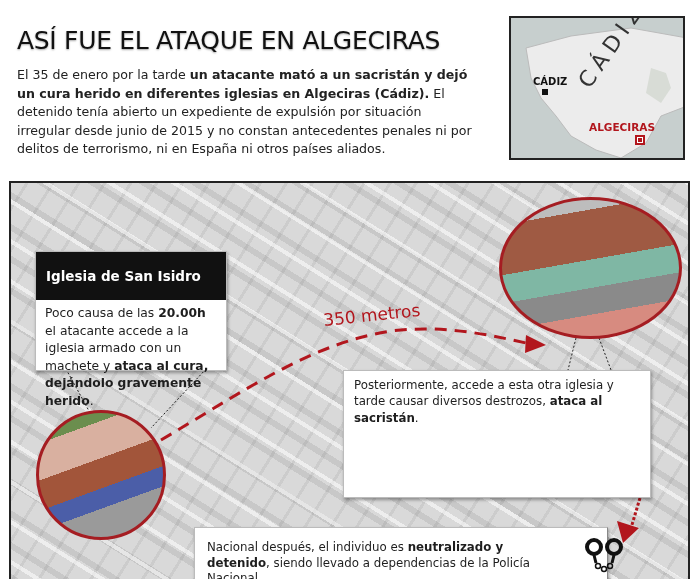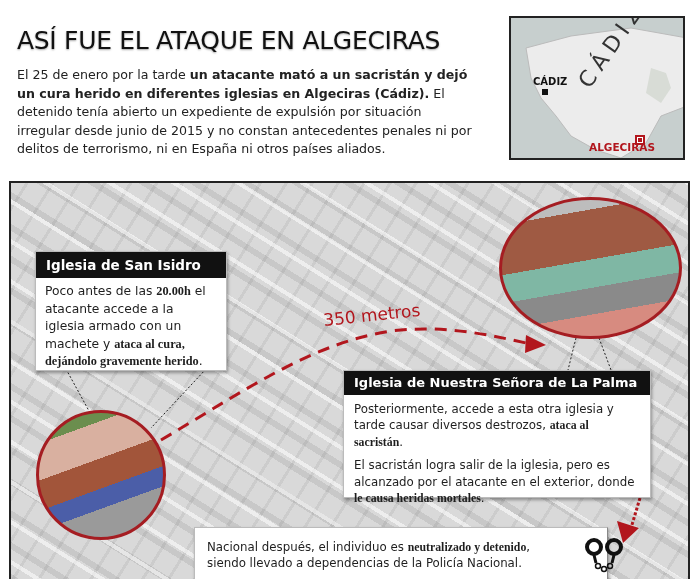--- a/index.html
+++ b/index.html
@@ -5,35 +5,35 @@
   html, body { margin:0; padding:0; }
   body { width:699px; height:579px; background:#ffffff; position:relative; overflow:hidden; font-family:"DejaVu Sans", sans-serif; color:#1a1a1a; }
   .title { position:absolute; left:17px; top:26px; font-family:"DejaVu Sans", sans-serif; font-weight:normal; font-size:25px; letter-spacing:-0.3px; color:#111; text-shadow:0 1px 2px rgba(0,0,0,0.35); margin:0; }
   .intro { position:absolute; left:17px; top:66px; width:460px; font-size:12.6px; line-height:18.6px; color:#222; }
   .intro b { font-weight:bold;margin-top:11px; }
   .minimap { position:absolute; left:509px; top:16px; width:176px; height:144px; border:2px solid #222; background:#c7cfce; overflow:hidden; box-sizing:border-box; }
   .minimap svg { position:absolute; left:0; top:0; }
   .mm-label-cadiz { position:absolute; left:39px; top:60px; font-size:10px; font-weight:bold; color:#111; }
   .mm-sq-cadiz { position:absolute; left:29px; top:70px; width:6px; height:6px; background:#111; }
   .mm-prov { position:absolute; left:62px; top:60px; font-size:22px; color:#333; transform:rotate(-55deg); letter-spacing:6px; transform-origin:left top; }
-  .mm-label-alg { position:absolute; left:78px; top:103px; font-size:10.5px; font-weight:bold; color:#b2161d;margin-top:20px; }
+  .mm-label-alg { position:absolute; left:78px; top:103px; font-size:10.5px; font-weight:bold; color:#b2161d; }
   .mm-sq-alg { position:absolute; left:124px; top:117px; width:6px; height:6px; border:2px solid #b2161d; background:#fff; }
   .mm-sq-alg::after { content:""; position:absolute; left:1px; top:1px; width:4px; height:4px; background:#b2161d; }
   .mainmap { position:absolute; left:9px; top:181px; width:681px; height:400px; border:2px solid #222; border-bottom:none; box-sizing:border-box; overflow:hidden;
     background:
       repeating-linear-gradient(32deg, rgba(255,255,255,0.0) 0 14px, rgba(255,255,255,0.55) 14px 18px, rgba(0,0,0,0.0) 18px 34px),
       repeating-linear-gradient(-58deg, rgba(0,0,0,0.06) 0 3px, rgba(0,0,0,0) 3px 22px),
       repeating-linear-gradient(32deg, rgba(0,0,0,0.08) 0 6px, rgba(255,255,255,0) 6px 27px),
       #d9d9d9; }
   .card { position:absolute; background:#fff; box-shadow:1px 2px 3px rgba(0,0,0,0.35); border:1px solid #bbb; }
   .card-head { background:#111; color:#fff; font-weight:bold; }
   .card-body { color:#1e1e1e; }
-  .card-body b { font-weight:bold;font-family:Liberation Serif, serif; }
+  .card-body b { font-weight:bold; }
   .card1 { left:24px; top:68px; width:190px; height:118px; }
-  .card1 .card-head { font-size:13.5px; padding:4px 10px; height:18px; line-height:18px; }
+  .card1 .card-head { font-size:13.5px; padding:15px 10px; height:18px; line-height:18px; }
   .card1 .card-body { font-size:12.3px; line-height:17.6px; padding:5px 9px 0 9px; }
   .card2 { left:332px; top:187px; width:306px; height:126px; }
   .card2 .card-head { font-size:13px; padding:3px 10px; height:18px; line-height:18px; }
   .card2 .card-body { font-size:11.8px; line-height:16.4px; padding:6px 10px 0 10px; }
   .card2 .card-body p { margin:0 0 7px 0; }
   .card3 { left:183px; top:344px; width:412px; height:54px; border-right:1px solid #888; }
   .card3 .card-body { font-size:11.8px; line-height:15.6px; padding:12px 0 0 12px; width:350px; }
   .circle { position:absolute; border-radius:50%; border:3px solid #a51d22; box-sizing:border-box; overflow:hidden; }
   .circle1 { left:25px; top:227px; width:130px; height:130px;
     background: linear-gradient(160deg, #6b8e4e 0 18%, #d9b0a0 18% 40%, #a2553a 40% 58%, #4b5ea8 58% 70%, #9a9a9a 70% 100%); }
@@ -41,21 +41,21 @@
     background: linear-gradient(170deg, #bdbdbd 0 15%, #9f5a43 15% 45%, #7fb7a4 45% 62%, #8a8a8a 62% 78%, #d78b80 78% 100%); }
   .route { position:absolute; left:0; top:0; }
   .metros { position:absolute; left:312px; top:122px; font-size:17px; color:#b2161d; transform:rotate(-6deg); }
   .cuffs { position:absolute; left:574px; top:354px; }
 </style>
 </head>
 <body>
 
 <h1 class="title">ASÍ FUE EL ATAQUE EN ALGECIRAS</h1>
 
-<div class="intro"><span>El 25 de enero por la tarde </span><b>un atacante mató a un sacristán y dejó un cura herido en diferentes iglesias en Algeciras (Cádiz).</b><span> El detenido tenía abierto un expediente de expulsión por situación irregular desde junio de 2015 y no constan antecedentes penales ni por delitos de terrorismo, ni en España ni otros países aliados.</span></div>
+<div class="intro"><span>El 35 de enero por la tarde </span><b>un atacante mató a un sacristán y dejó un cura herido en diferentes iglesias en Algeciras (Cádiz).</b><span> El detenido tenía abierto un expediente de expulsión por situación irregular desde junio de 2015 y no constan antecedentes penales ni por delitos de terrorismo, ni en España ni otros países aliados.</span></div>
 
 <div class="minimap">
   <svg width="176" height="144">
     <path d="M15 30 L60 18 L120 10 L176 20 L176 88 L150 98 L135 125 L110 140 L85 132 L60 118 L45 98 L30 80 L20 60 Z" fill="#ececec" stroke="#bbb"></path>
     <path d="M140 50 L155 55 L160 70 L150 85 L135 75 Z" fill="#d8dcd6"></path>
   </svg>
   <div class="mm-prov">CÁDIZ</div>
   <div class="mm-label-cadiz" style="left:22px;top:58px;">CÁDIZ</div>
   <div class="mm-sq-cadiz" style="left:31px;top:71px;"></div>
   <div class="mm-label-alg">ALGECIRAS</div>
@@ -74,28 +74,26 @@
     <polygon points="606,338 628,345 612,360" fill="#b2161d"></polygon>
   </svg>
 
   <div class="circle circle1"></div>
   <div class="circle circle2"></div>
 
   <div class="metros">350 metros</div>
 
   <div class="card card1">
     <div class="card-head">Iglesia de San Isidro</div>
-    <div class="card-body"><span>Poco antes de las </span><b>20.00h</b><span> el atacante accede a la iglesia armado con un machete y </span><b>ataca al cura, dejándolo gravemente herido</b><span>.</span></div>
+    <div class="card-body"><span>Poco causa de las </span><b>20.00h</b><span> el atacante accede a la iglesia armado con un machete y </span><b>ataca al cura, dejándolo gravemente herido</b><span>.</span></div>
   </div>
 
   <div class="card card2">
-    <div class="card-head">Iglesia de Nuestra Señora de La Palma</div>
     <div class="card-body">
       <p><span>Posteriormente, accede a esta otra iglesia y tarde causar diversos destrozos, </span><b>ataca al sacristán</b><span>.</span></p>
-      <p><span>El sacristán logra salir de la iglesia, pero es alcanzado  por el atacante en el exterior, donde </span><b>le causa heridas mortales</b><span>.</span></p>
     </div>
   </div>
 
   <div class="card card3">
     <div class="card-body"><span>Nacional después, el individuo es </span><b>neutralizado y detenido</b><span>, siendo llevado a dependencias de la Policía Nacional.</span></div>
   </div>
 
   <svg class="cuffs" width="40" height="38">
     <circle cx="9" cy="10" r="7" fill="none" stroke="#111" stroke-width="4"></circle>
     <circle cx="29" cy="10" r="7" fill="none" stroke="#111" stroke-width="4"></circle>

